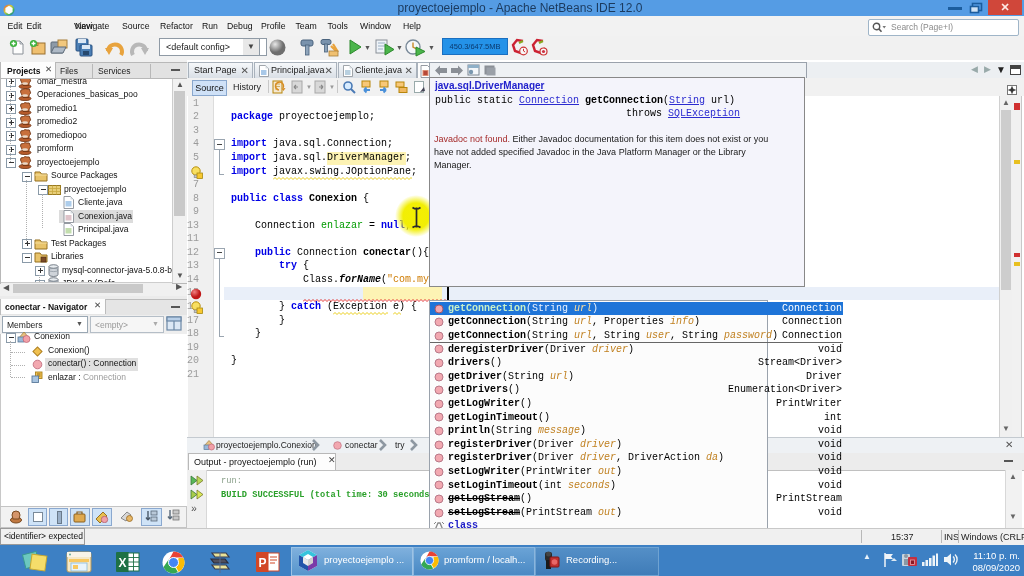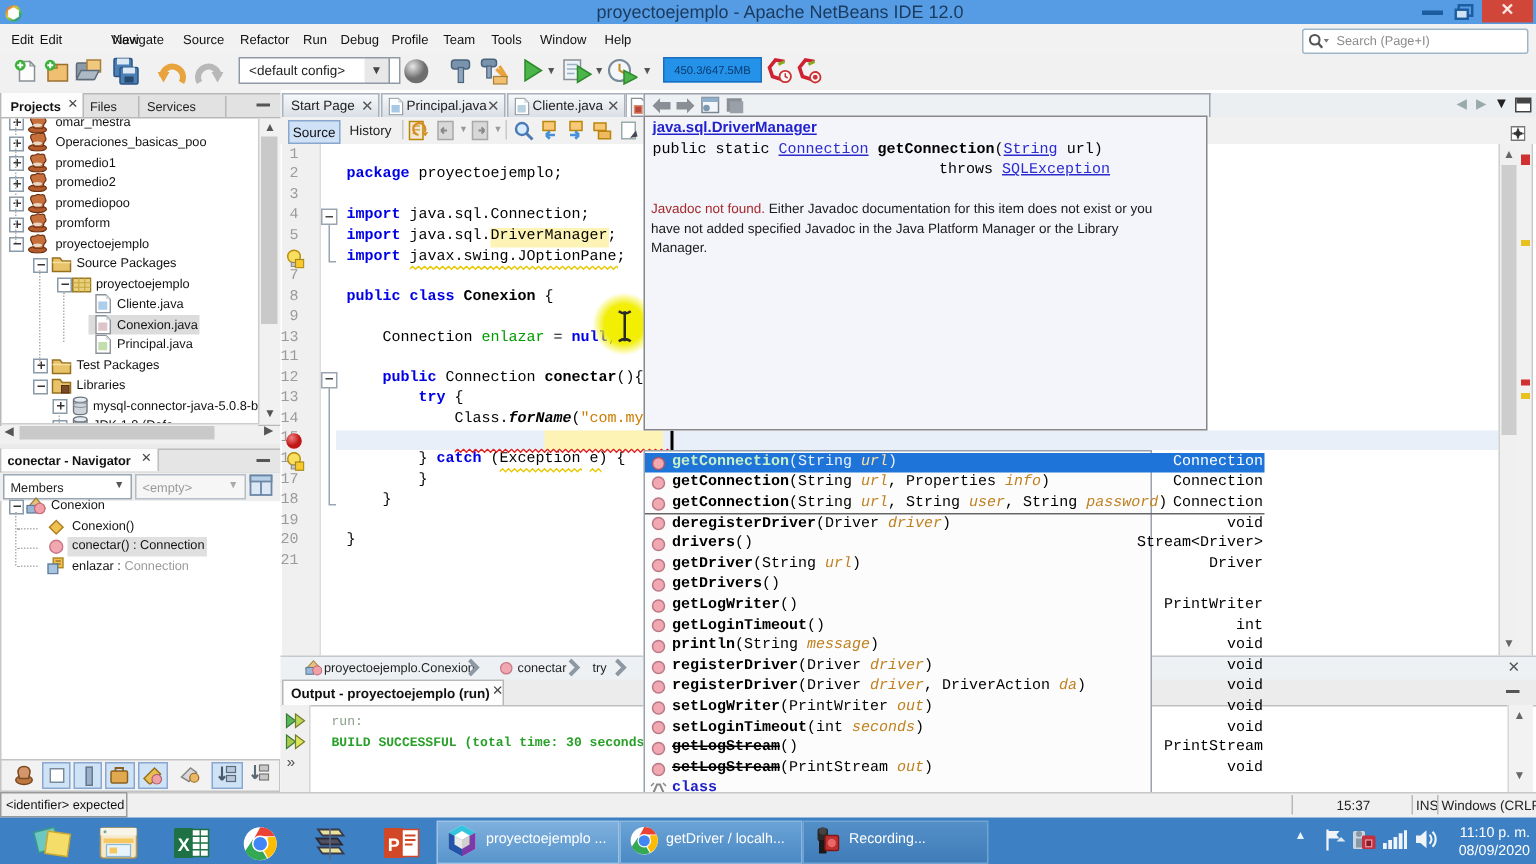--- a/index.html
+++ b/index.html
@@ -613,21 +613,21 @@
     <span class="abs" style="left:158px;top:379.5px;font-size:8.5px;color:#222;">conectar</span>
     <svg class="abs" style="left:191px;top:379px;" width="9" height="12" viewBox="0 0 9 12">
       <path d="M2,1 L7,6 L2,11" fill="none" stroke="#8e98a2" stroke-width="2.6"></path>
     </svg>
     <span class="abs" style="left:208px;top:379.5px;font-size:8.5px;color:#222;">try</span>
     <svg class="abs" style="left:222px;top:379px;" width="9" height="12" viewBox="0 0 9 12">
       <path d="M2,1 L7,6 L2,11" fill="none" stroke="#8e98a2" stroke-width="2.6"></path>
     </svg>
     <span class="abs" style="left:818px;top:379px;font-size:10px;color:#555;">✕</span>
     <div class="abs" style="left:0;top:393px;width:837px;height:17px;background:#ececec;"></div>
-    <div class="abs" style="left:1px;top:393px;width:146px;height:16px;background:#fdfdfd;border:1px solid #b8b8b8;font-size:9px;font-weight:bold;color:#111;text-align:right;">
+    <div class="abs" style="left:1px;top:393px;width:146px;height:16px;background:#fdfdfd;border:1px solid #b8b8b8;font-size:9px;font-weight:normal;color:#111;text-align:right;">
       <span class="abs" style="left:5px;top:3px;">Output - proyectoejemplo (run)</span>
     </div>
     <span class="abs" style="left:141px;top:395px;font-size:9px;color:#444;">✕</span>
     <div class="abs" style="left:817px;top:400px;width:9px;height:2px;background:#555;"></div>
     <div class="abs" style="left:0;top:410px;width:837px;height:118px;background:#fff;border-top:1px solid #c0c0c0;"></div>
     <div class="abs" style="left:0;top:410px;width:19px;height:118px;background:#f0f0f0;border-right:1px solid #d8d8d8;"></div>
     <svg class="abs" style="left:3px;top:415px;" width="14" height="11" viewBox="0 0 14 11">
       <polygon points="1,1 7,5.5 1,10" fill="#58b858" stroke="#3a7a3a" stroke-width="0.8"></polygon>
       <polygon points="7,1 13,5.5 7,10" fill="#b8d858" stroke="#7a7a2a" stroke-width="0.8"></polygon>
     </svg>
@@ -698,20 +698,21 @@
     <div class="abs mono" style="left:0;top:56.1px;width:412px;text-align:right;color:#000;">Stream&lt;Driver&gt;</div>
     <svg class="abs" style="left:4px;top:70.5px;" width="10" height="10" viewBox="0 0 10 10">
       <circle cx="5" cy="5" r="4" fill="#f2a8b0" stroke="#b87888" stroke-width="1"></circle>
     </svg>
     <div class="abs mono cl" style="left:18px;top:69.7px;color:#000;"><b style="">getDriver</b>(String <i style="color:#c08020;">url</i>)</div>
     <div class="abs mono" style="left:0;top:69.7px;width:412px;text-align:right;color:#000;">Driver</div>
     <svg class="abs" style="left:4px;top:84.1px;" width="10" height="10" viewBox="0 0 10 10">
       <circle cx="5" cy="5" r="4" fill="#f2a8b0" stroke="#b87888" stroke-width="1"></circle>
     </svg>
     <div class="abs mono cl" style="left:18px;top:83.3px;color:#000;"><b style="">getDrivers</b>()</div>
+    <div class="abs mono" style="left:0;top:83.3px;width:412px;text-align:right;color:#000;">Enumeration&lt;Driver&gt;</div>
     <svg class="abs" style="left:4px;top:97.7px;" width="10" height="10" viewBox="0 0 10 10">
       <circle cx="5" cy="5" r="4" fill="#f2a8b0" stroke="#b87888" stroke-width="1"></circle>
     </svg>
     <div class="abs mono cl" style="left:18px;top:96.9px;color:#000;"><b style="">getLogWriter</b>()</div>
     <div class="abs mono" style="left:0;top:96.9px;width:412px;text-align:right;color:#000;">PrintWriter</div>
     <svg class="abs" style="left:4px;top:111.3px;" width="10" height="10" viewBox="0 0 10 10">
       <circle cx="5" cy="5" r="4" fill="#f2a8b0" stroke="#b87888" stroke-width="1"></circle>
     </svg>
     <div class="abs mono cl" style="left:18px;top:110.5px;color:#000;"><b style="">getLoginTimeout</b>()</div>
     <div class="abs mono" style="left:0;top:110.5px;width:412px;text-align:right;color:#000;">int</div>
@@ -818,21 +819,21 @@
     </svg>
     <span class="abs" style="left:324px;top:9px;font-size:9.5px;color:#fff;">proyectoejemplo ...</span>
     <div class="abs" style="left:413px;top:2px;width:120px;height:27px;background:linear-gradient(#6aa3d6,#4a89c4);border:1px solid #8ab5dd;"></div>
     <svg class="abs" style="left:420px;top:6px;" width="19" height="19" viewBox="0 0 23 23">
       <circle cx="11.5" cy="11.5" r="11" fill="#fff"></circle>
       <path d="M11.5,0.5 a11,11 0 0 1 9.8,6 l-9.8,0 a5.5,5.5 0 0 0 -5,3.2 z" fill="#ea4335"></path>
       <path d="M21.6,7 a11,11 0 0 1 -4.9,14 l-4.5,-8.3 a5.5,5.5 0 0 0 4.3,-5.7 z" fill="#fbbc05"></path>
       <path d="M16,21.3 a11,11 0 0 1 -14.6,-5 l5.4,-8 a5.5,5.5 0 0 0 5.5,6.8 z" fill="#34a853"></path>
       <circle cx="11.5" cy="11.5" r="5" fill="#4285f4" stroke="#fff" stroke-width="1"></circle>
     </svg>
-    <span class="abs" style="left:444px;top:9px;font-size:9.5px;color:#fff;">getDriver / localh...</span>
+    <span class="abs" style="left:444px;top:9px;font-size:9.5px;color:#fff;">promform / localh...</span>
     <div class="abs" style="left:535px;top:2px;width:122px;height:27px;background:linear-gradient(#548fc7,#3f7cb8);border:1px solid #6fa3d2;"></div>
     <svg class="abs" style="left:541px;top:4px;" width="20" height="23" viewBox="0 0 20 23">
       <rect x="4" y="3" width="7" height="9" rx="2" fill="#2a2a2a"></rect>
       <circle cx="7.5" cy="5" r="2.5" fill="#444"></circle>
       <rect x="5" y="11" width="5" height="9" fill="#1a1a1a"></rect>
       <rect x="9" y="8" width="9" height="10" rx="1" fill="#c03030" stroke="#801818" stroke-width="1"></rect>
       <circle cx="13.5" cy="13" r="2.8" fill="#e86868"></circle>
     </svg>
     <span class="abs" style="left:566px;top:9px;font-size:9.5px;color:#fff;">Recording...</span>
     <span class="abs" style="left:863px;top:7px;font-size:8px;color:#e8f2fa;">▲</span>

